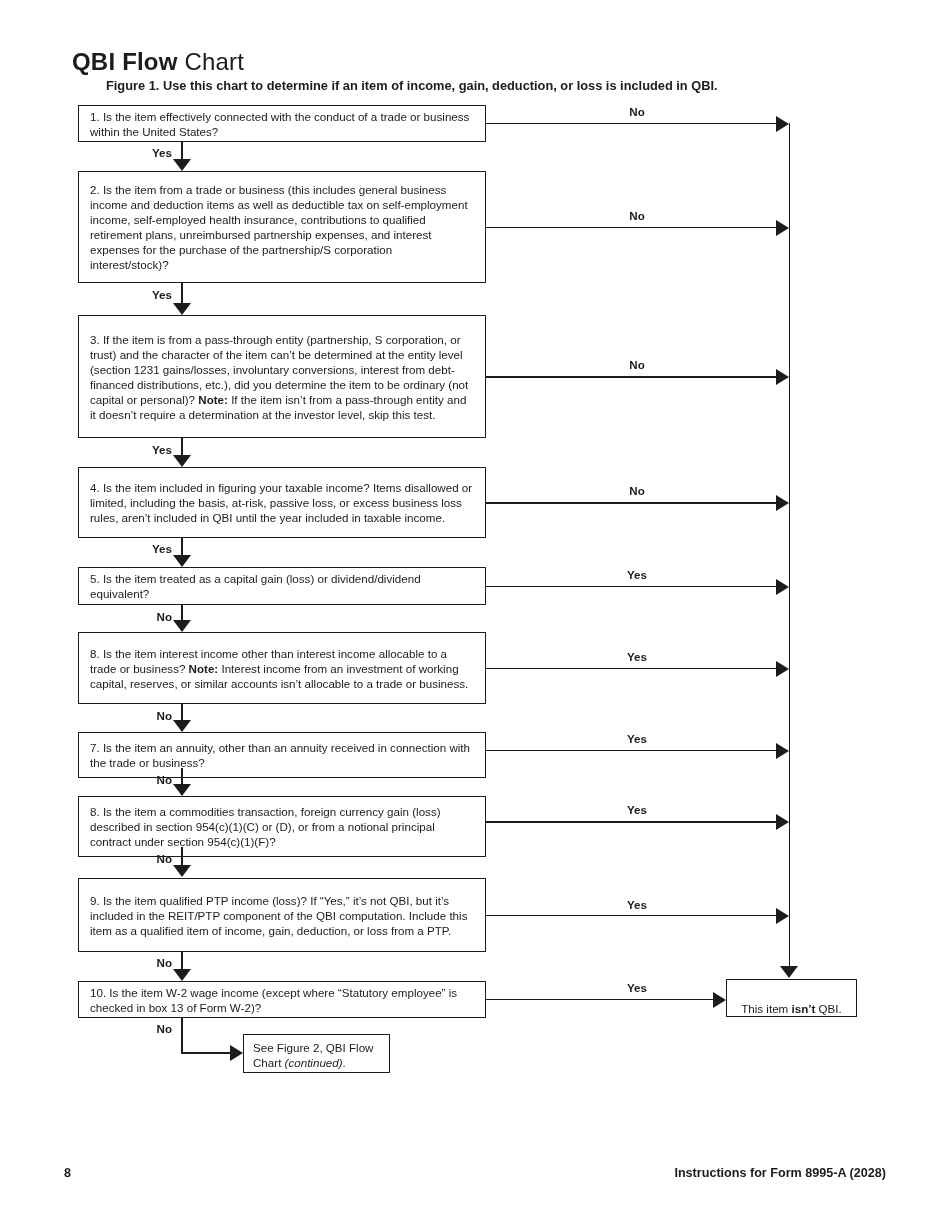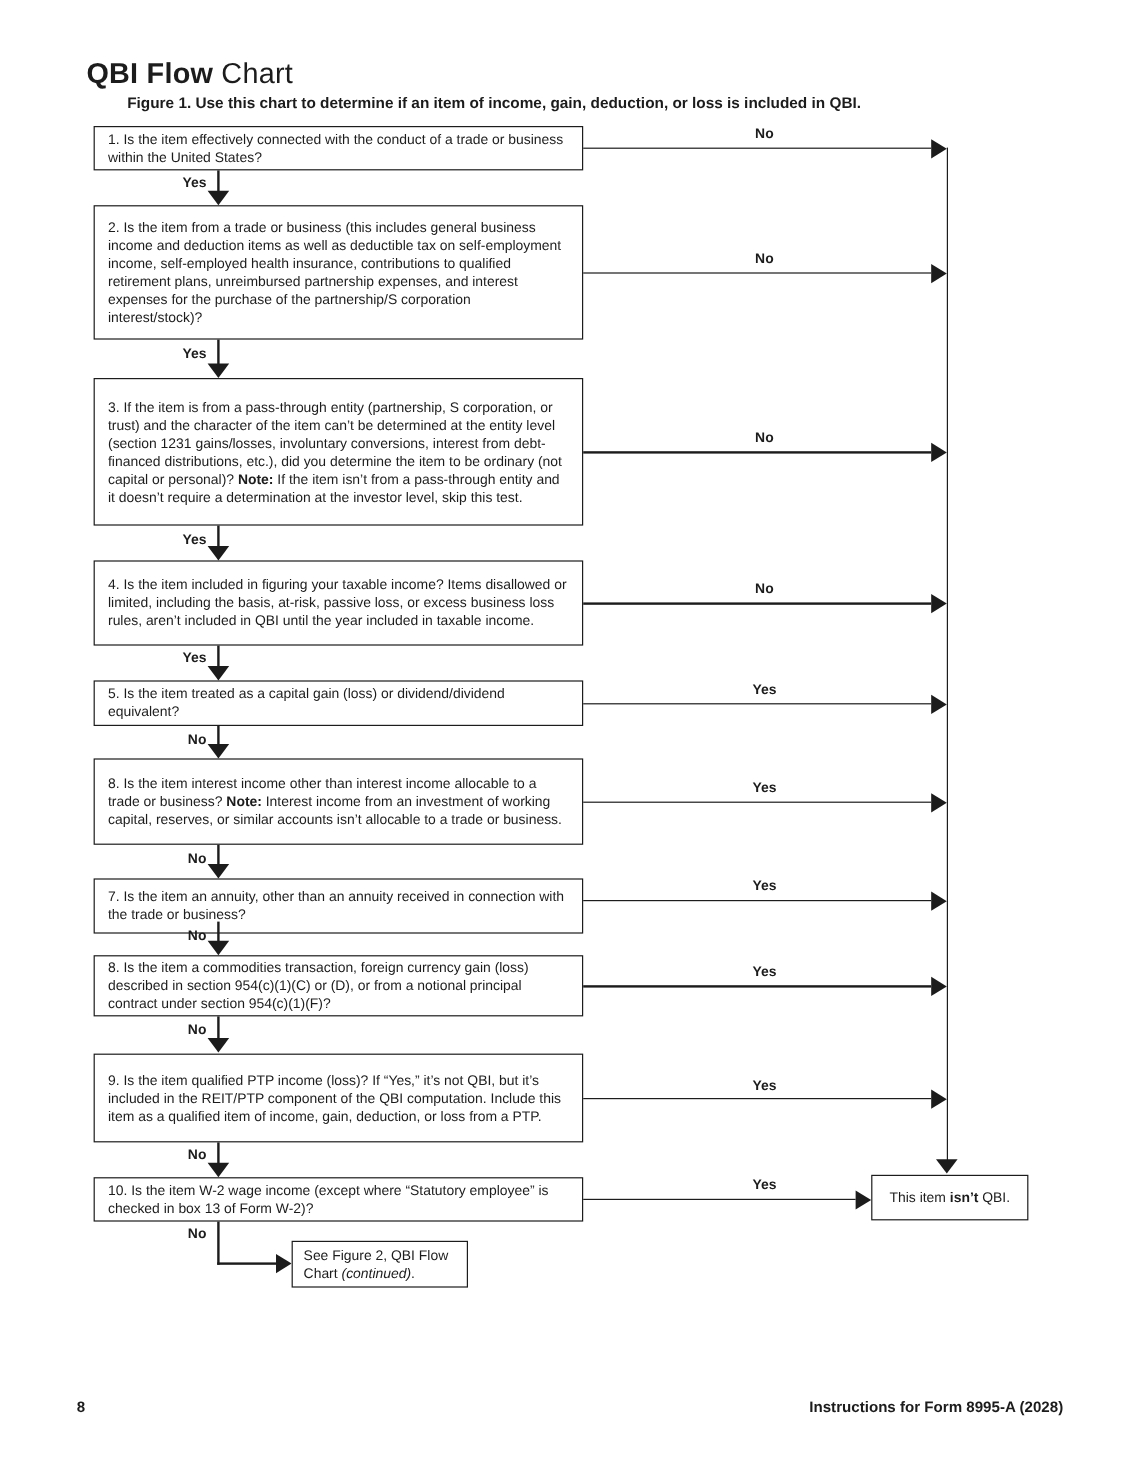--- a/index.html
+++ b/index.html
@@ -30,21 +30,21 @@
     border: 1.5px solid #1c1c1c; box-sizing: border-box;
     background: #ffffff;
     display: flex; align-items: center;
     padding: 2px 11px;
     font-size: 11.6px; line-height: 15px;
   }
   .tbox {
     position: absolute;
     border: 1.5px solid #1c1c1c; box-sizing: border-box;
     background: #ffffff;
-    display: flex; align-items: center;
+    display: flex; align-items: flex-end;
     font-size: 11.6px; line-height: 15px;
   }
   .lbl { position: absolute; font-weight: bold; font-size: 11.6px; line-height: 13px; }
   .lbl-left  { left: 100px; width: 72px; text-align: right; }
   .lbl-right { left: 557px; width: 160px; text-align: center; }
   .hline { position: absolute; height: 1.6px; background: #1c1c1c; }
   .vline { position: absolute; width: 1.6px; background: #1c1c1c; }
   .head-right {
     position: absolute; width: 0; height: 0;
     border-top: 8px solid transparent; border-bottom: 8px solid transparent;
@@ -85,21 +85,21 @@
   </div>
   <div class="qbox" style="top:567px;height:38px;">
     <span><span>5. Is the item treated as a capital gain (loss) or dividend/dividend equivalent?</span></span>
   </div>
   <div class="qbox" style="top:632px;height:72px;">
     <span><span>8. Is the item interest income other than interest income allocable to a trade or business? </span><b>Note:</b><span> Interest income from an investment of working capital, reserves, or similar accounts isn’t allocable to a trade or business.</span></span>
   </div>
   <div class="qbox" style="top:732px;height:46px;">
     <span><span>7. Is the item an annuity, other than an annuity received in connection with the trade or business?</span></span>
   </div>
-  <div class="qbox" style="top:796px;height:51px;">
+  <div class="qbox" style="top:796px;height:61px;">
     <span><span>8. Is the item a commodities transaction, foreign currency gain (loss) described in section 954(c)(1)(C) or (D), or from a notional principal contract under section 954(c)(1)(F)?</span></span>
   </div>
   <div class="qbox" style="top:878px;height:74px;">
     <span><span>9. Is the item qualified PTP income (loss)? If “Yes,” it’s not QBI, but it’s included in the REIT/PTP component of the QBI computation. Include this item as a qualified item of income, gain, deduction, or loss from a PTP.</span></span>
   </div>
   <div class="qbox" style="top:981px;height:37px;">
     <span><span>10. Is the item W-2 wage income (except where “Statutory employee” is checked in box 13 of Form W-2)?</span></span>
   </div>
 
   <span class="lbl lbl-left" style="top:146px;">Yes</span>

